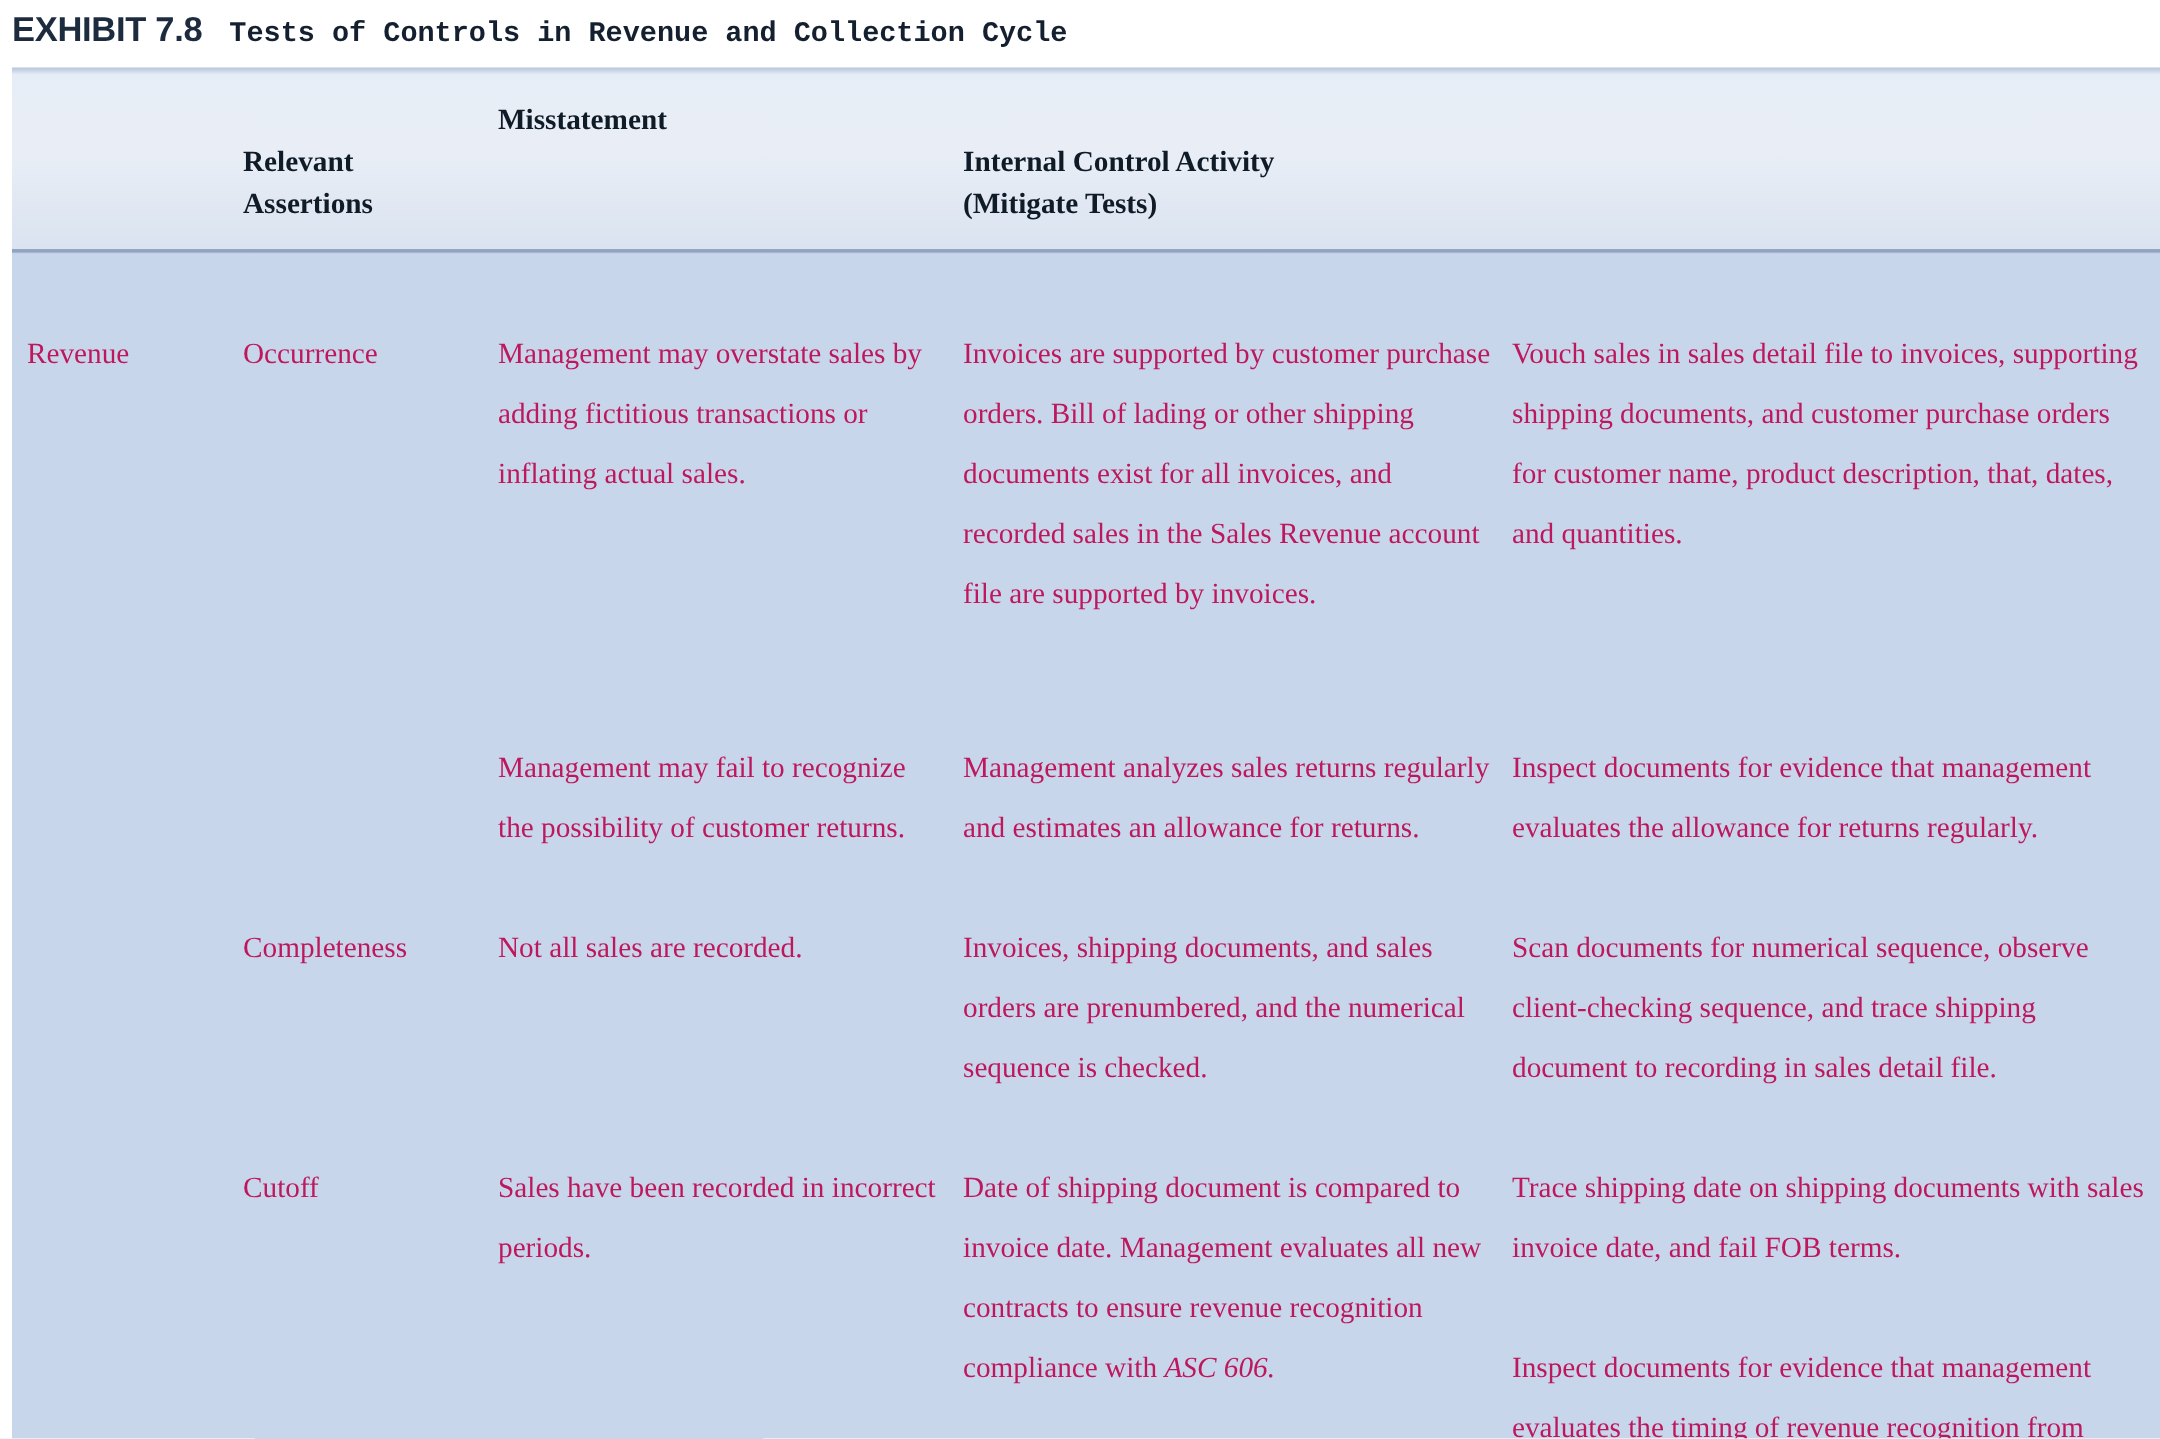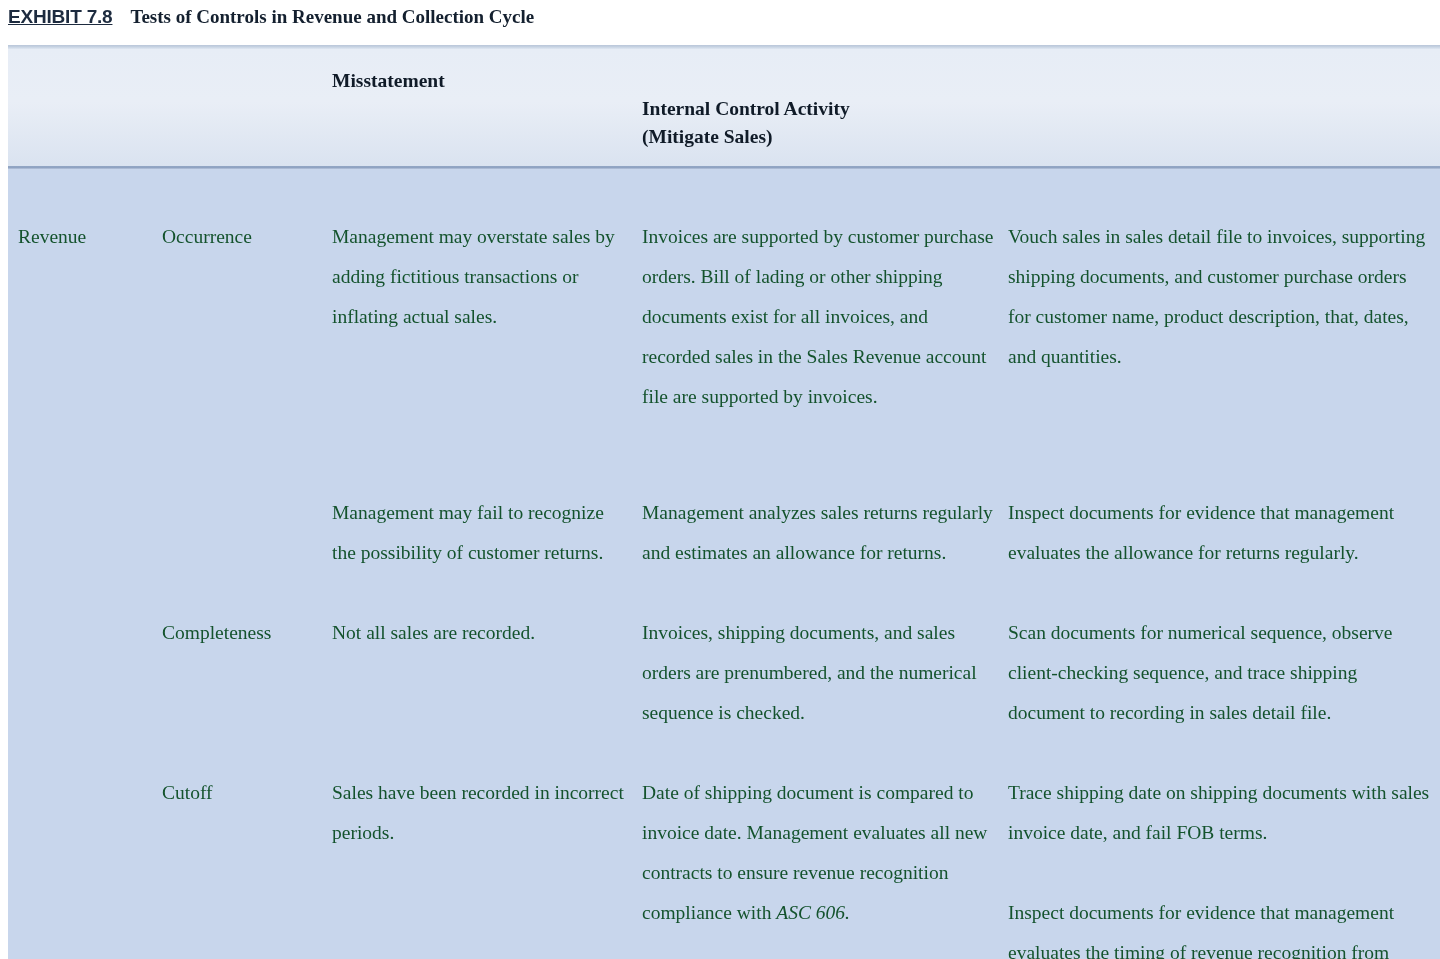--- a/index.html
+++ b/index.html
@@ -26,27 +26,26 @@
     left: 8px;
     top: 6px;
     height: 30px;
     display: flex;
     align-items: baseline;
     white-space: nowrap;
   }
   .caption-label {
     font-family: "Liberation Sans", "DejaVu Sans", sans-serif;
     font-weight: bold;
-    font-size: 19px;
+    font-size: 23px;
     letter-spacing: -0.2px;
     color: #1d2b3f;
-    text-decoration: underline;
   }
   .caption-title {
-    font-family: Liberation Serif, serif;
+    font-family: Liberation Mono, monospace;
     font-weight: bold;
     font-size: 19px;
     color: #14202f;
     margin-left: 18px;
   }
 
   
   .table-wrap {
     position: absolute;
     left: 8px;
@@ -114,47 +113,51 @@
   .th-rel   { top: 46px; }
   .th-what  { top: 18px; }
   .th-ica   { top: 46px; }
   .th-toic  { top: 74px; }
 
   
   .td {
     font-family: "Liberation Serif", "DejaVu Serif", serif;
     font-size: 19.5px;
     line-height: 40px;
-    color: #14532d;
+    color: #be185d;
   }
   .td em { font-style: italic; }
 
   .blk { position: absolute; }
 </style>
 </head>
 <body>
 
 <div class="page">
 
   <div class="caption">
     <span class="caption-label">EXHIBIT 7.8</span>
     <span class="caption-title">Tests of Controls in Revenue and Collection Cycle</span>
   </div>
 
   <div class="table-wrap">
 
     <div class="rule-top"></div>
 
     <div class="thead">
+      <div class="cell c2 th th-rel">
+        <div>Relevant</div>
+        <div>Assertions</div>
+      </div>
       <div class="cell c3 th th-what">
         <div>Misstatement</div>
       </div>
       <div class="cell c4 th th-ica">
         <div>Internal Control Activity</div>
-        <div>(Mitigate Sales)</div>
+        <div>(Mitigate Tests)</div>
       </div>
     </div>
 
     <div class="rule-head"></div>
 
     <div class="tbody">
 
       <div class="row">
         <div class="blk cell c1 td" style="top:48px">Revenue</div>
         <div class="blk cell c2 td" style="top:48px">Occurrence</div>

